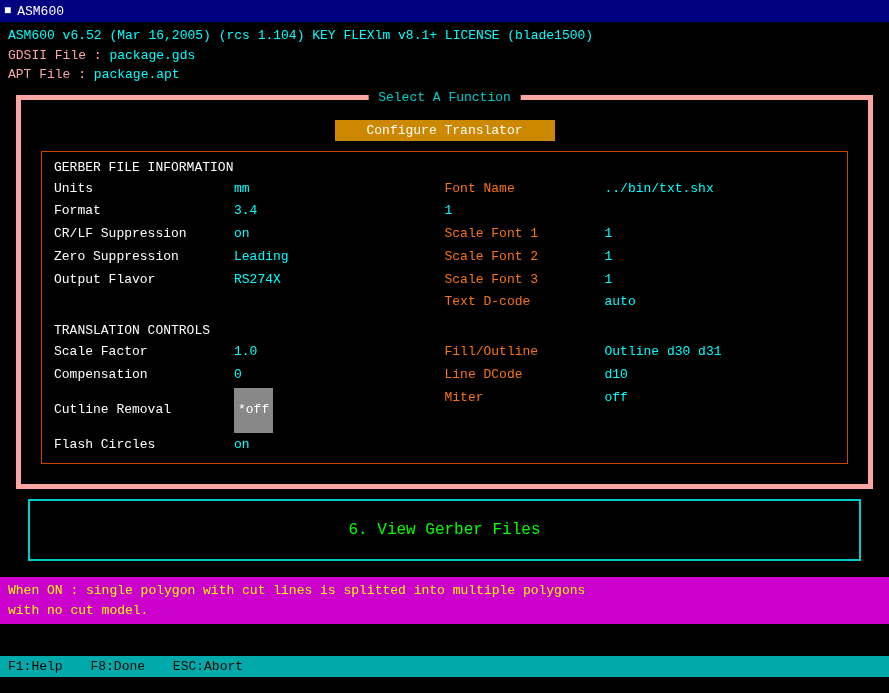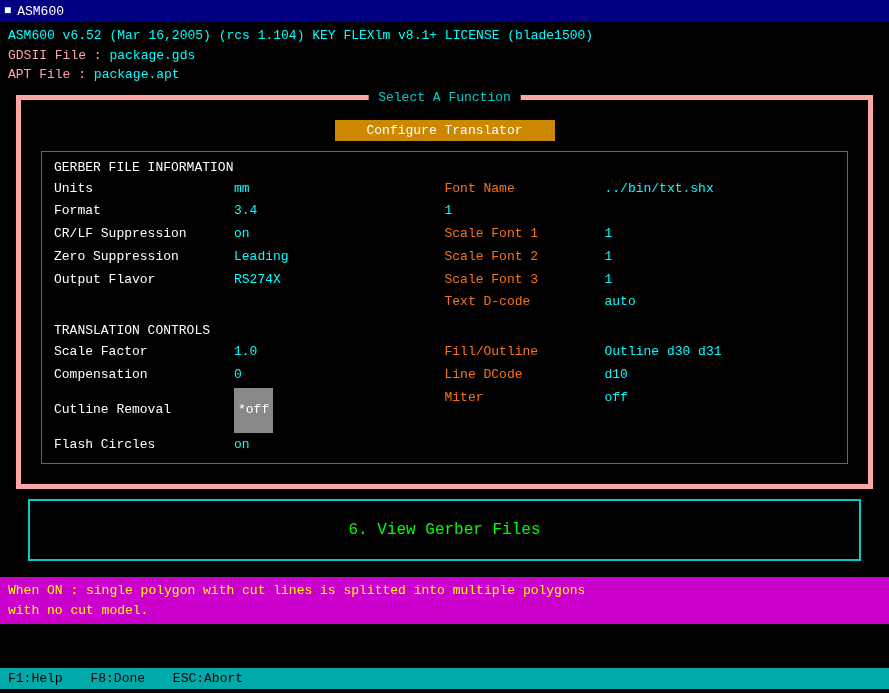--- a/index.html
+++ b/index.html
@@ -134,21 +134,21 @@
       font-size: 13px;
       line-height: 1.5;
       font-family: Liberation Mono, monospace;
     }
     #bottom-bar {
       background: #00aaaa;
       color: #000;
       padding: 3px 8px;
       font-size: 13px;
       position: absolute;
-      bottom: 4px;
+      bottom: 16px;
       width: 100%;
     }
     .bottom-key {
       color: #000;
       margin-right: 20px;
     }
   </style>
 </head>
 <body>
 

